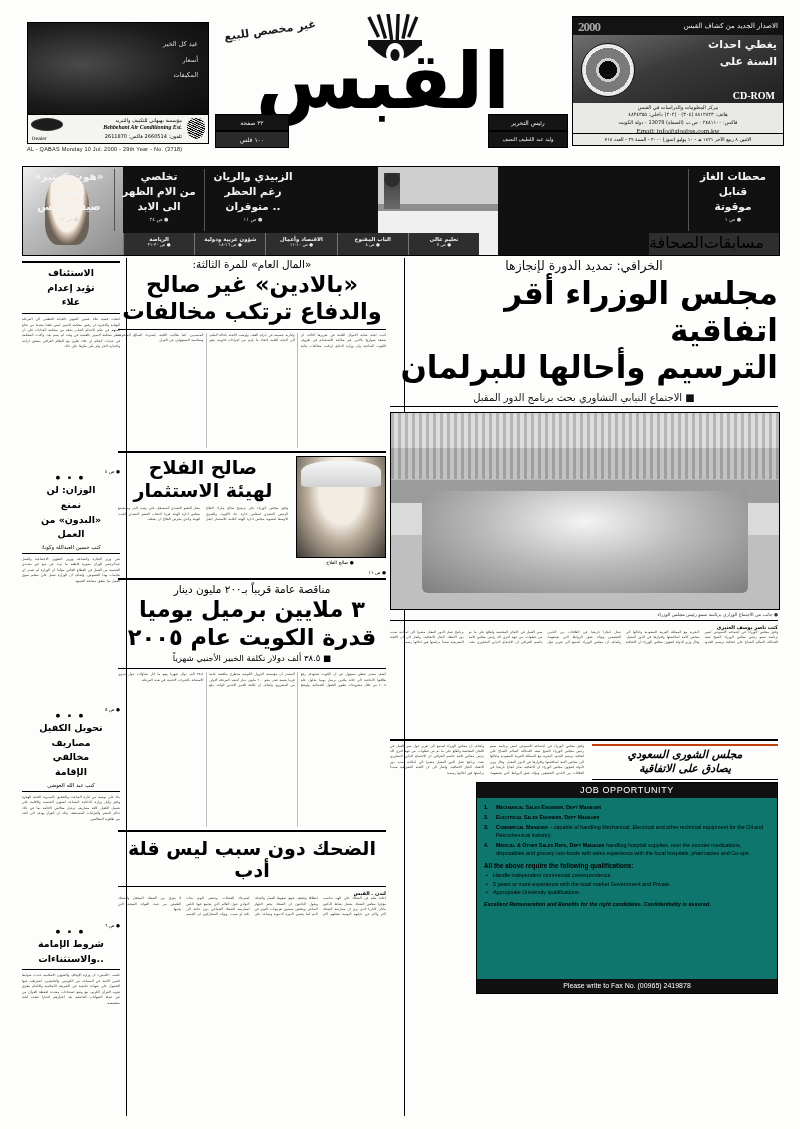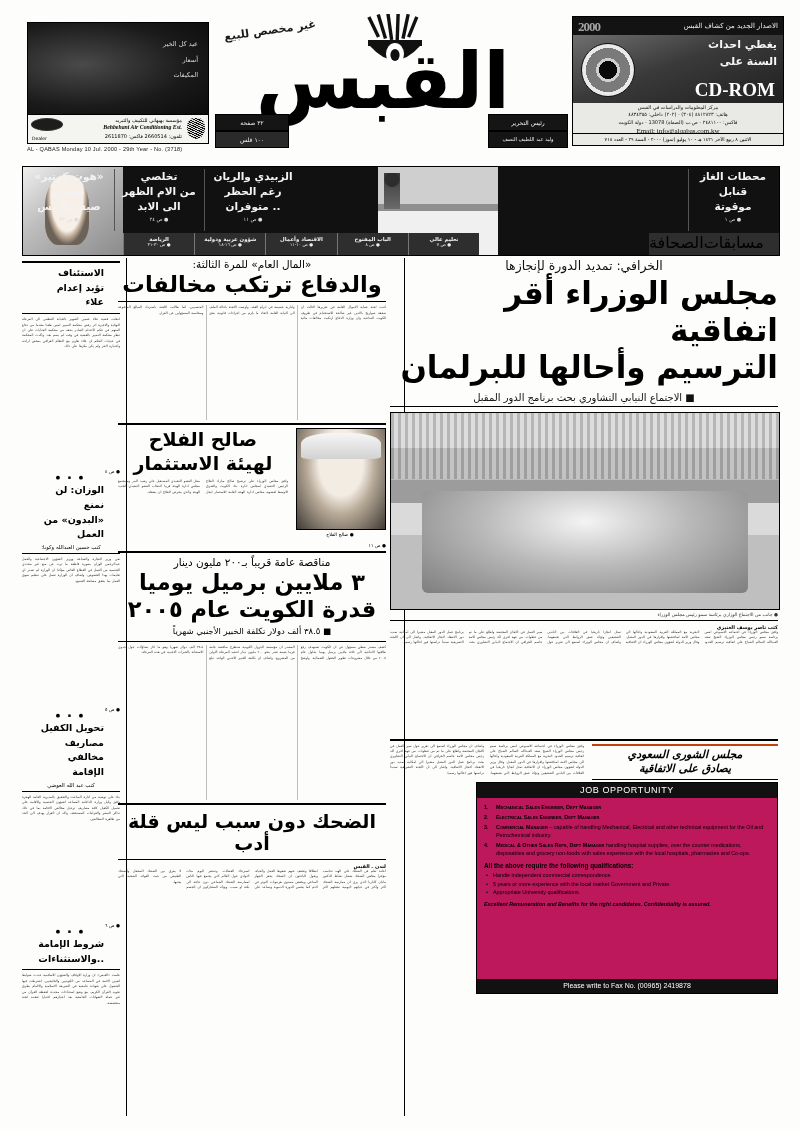--- a/index.html
+++ b/index.html
@@ -122,21 +122,21 @@
     background: linear-gradient(160deg,#6f6f6f 0%,#3a3a3a 45%,#202020 100%);
   }
   .ad-cd .disc {
     position: absolute; left: 8px; top: 8px; width: 52px; height: 52px;
     border-radius: 50%;
     background: radial-gradient(circle at 50% 50%, #0a0a0a 0 9px, #cfcfcf 9px 12px, #7a7a7a 12px 22px, #eaeaea 22px 26px);
     border: 1px solid #111;
   }
   .ad-cd .mid .ar1 { position: absolute; right: 6px; top: 3px; font-size: 11px; color: #f5f5f5; direction: rtl; font-weight: bold; }
   .ad-cd .mid .ar2 { position: absolute; right: 6px; top: 20px; font-size: 11px; color: #f5f5f5; direction: rtl; font-weight: bold; margin-left: 28px; }
-  .ad-cd .mid .cdrom { position: absolute; right: 8px; bottom: 2px; font-size: 19px; color: #fff; font-family: "Liberation Serif", serif; font-weight: bold; }
+  .ad-cd .mid .cdrom { position: absolute; right: 8px; bottom: 2px; font-size: 10px; color: #fff; font-family: "Liberation Serif", serif; font-weight: bold; }
   .ad-cd .info {
     position: absolute; left: 0; top: 86px; width: 210px; height: 30px;
     direction: rtl; text-align: center; font-size: 5px; line-height: 1.45; padding-top: 1px;
     box-sizing: border-box; color:#111;
   }
   .ad-cd .email { font-family: "Liberation Serif", serif; font-size: 7px; direction: ltr; }
   .ad-cd .datebar {
     position: absolute; left: 0; bottom: 0; width: 210px; height: 11px;
     border-top: 1px solid #000; direction: rtl; text-align: center;
     font-size: 4.8px; line-height: 11px;
@@ -232,21 +232,21 @@
   .hl-c {
     direction: rtl; text-align: center; font-weight: bold; font-size: 22.5px;
     line-height: 1.22; letter-spacing: -0.6px;
   }
   .hl-c.sm { font-size: 19px; }
   .hl-c.num { letter-spacing: 0px; }
 
   
   .side { position: absolute; left: 0; top: 0; width: 98px; }
   .side-hl {
-    direction: rtl; text-align: right; font-size: 9.5px; font-weight: bold;
+    direction: rtl; text-align: center; font-size: 9.5px; font-weight: bold;
     line-height: 1.55; letter-spacing: 2px; margin: 3px 16px 2px;
   }
   .side-by { direction: rtl; text-align: center; font-size: 5.4px; margin-bottom:2px; }
   .dots { text-align: center; font-size: 5px; letter-spacing: 3px; color:#000; }
   .pgref { direction: rtl; font-size: 4.6px; text-align: right; }
 
   .hr { border: none; border-top: 1px solid #000; margin: 3px 0; }
   .hr2 { border: none; border-top: 2px solid #000; margin: 3px 0; }
 
   
@@ -266,21 +266,21 @@
     border-top: 2px solid #c2410c; border-bottom: 1px solid #000; padding: 2px 0; font-style: italic;
   }
   .shura .h {
     direction: rtl; text-align: center; font-weight: bold; font-size: 11px;
     line-height: 1.35; letter-spacing: 1px;
   }
 
   
   .jobad {
     position: absolute; right: 0; bottom: 0; width: 300px; height: 210px;
-    border: 1px solid #000; background: #be185d; overflow: hidden;
+    border: 1px solid #000; background: #0f766e; overflow: hidden;
   }
   .jobad .bar {
     height: 15px; background: #111; color: #fff; text-align: center;
     font-family: "Liberation Sans", sans-serif; font-size: 9px; line-height: 15px;
     letter-spacing: .6px;
   }
   .jobad .list { padding: 5px 7px 0 7px; }
   .jobad .li { display: flex; font-size: 5.4px; line-height: 1.5; margin-bottom: 2px;
     font-family: "Liberation Sans", sans-serif; }
   .jobad .li .n { width: 12px; flex: none; font-weight: bold; }
@@ -512,20 +512,21 @@
           <div class="excl">Excellent Remuneration and Benefits for the right candidates. Confidentiality is assured.</div>
           <div class="fax">Please write to Fax No. (00965) 2419878</div>
         </div>
       </div>
     </div>
 
     <div class="center">
 
       <div>
         <div class="kicker-c">«المال العام» للمرة الثالثة:</div>
+        <div class="hl-c">«بالادين» غير صالح</div>
         <div class="hl-c">والدفاع ترتكب مخالفات</div>
         <hr class="hr">
         <div class="body-txt cols3" style="height:115px;">كتبت لجنة حماية الاموال العامة في تقريرها الثالث ان صفقة صواريخ بالادين غير صالحة للاستخدام في ظروف الكويت المناخية وان وزارة الدفاع ارتكبت مخالفات مالية وادارية جسيمة في ابرام العقد. واوصت اللجنة باحالة الملف الى النيابة العامة لاتخاذ ما يلزم من اجراءات قانونية بحق المتسببين. كما طالبت اللجنة باسترداد المبالغ المدفوعة ومحاسبة المسؤولين عن القرار.</div>
       </div>
 
       <hr class="hr2">
 
       <div>
         <div style="overflow:hidden;">
           <div style="float:left; width:170px;">

